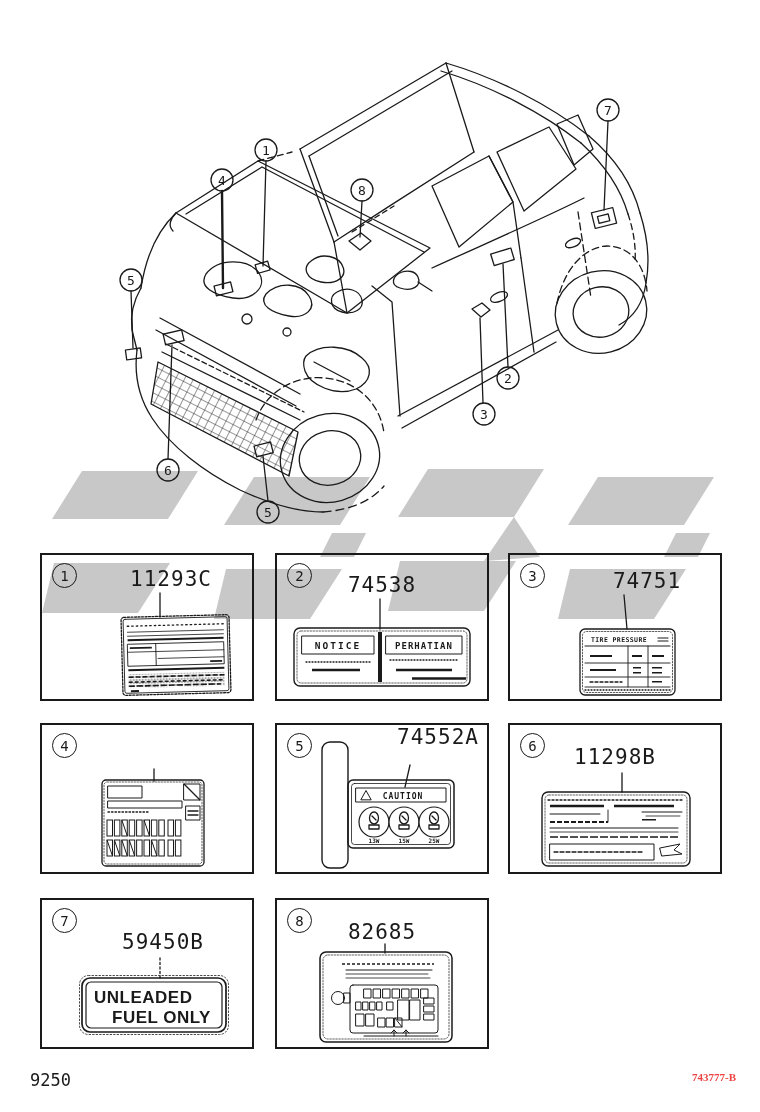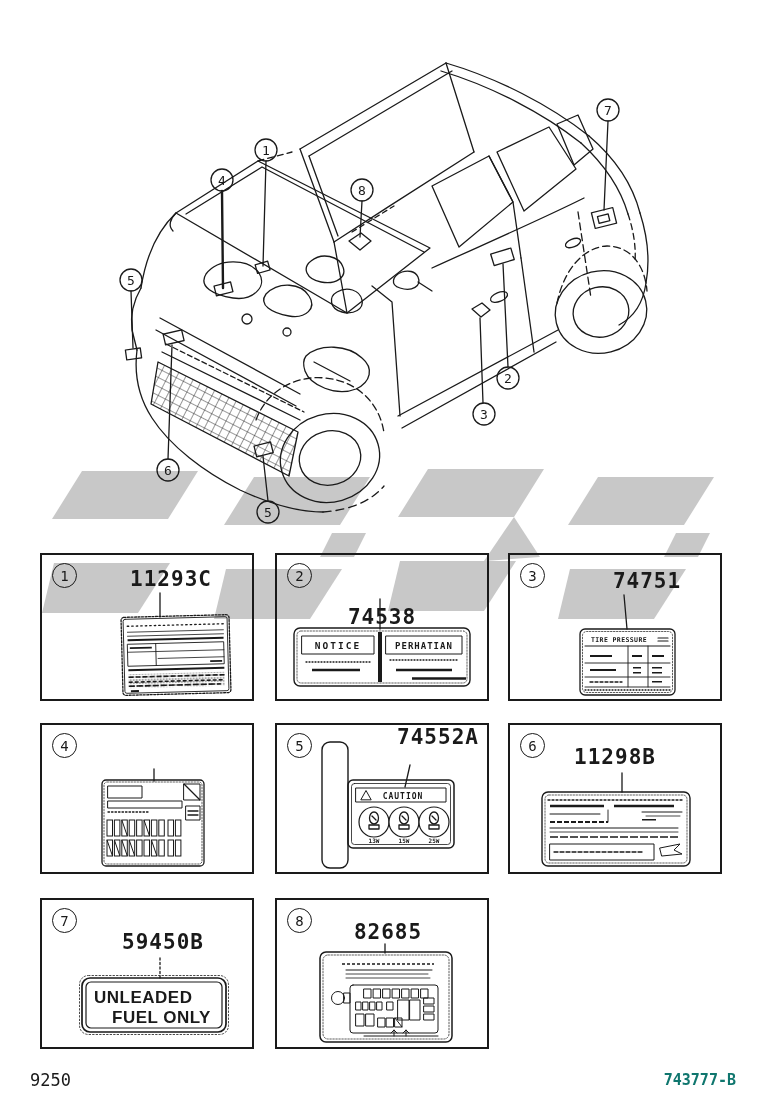--- a/index.html
+++ b/index.html
@@ -9,30 +9,30 @@
   .wm{position:absolute;left:0;top:455px;z-index:0;}
   .car{position:absolute;left:0;top:0;z-index:1;}
   .box{position:absolute;width:210px;border:2px solid #1a1a1a;background:transparent;z-index:1;}
   .row1{top:553px;height:144px;}
   .row2{top:723px;height:147px;}
   .row3{top:898px;height:147px;}
   .col1{left:40px;}  .col2{left:275px;}  .col3{left:508px;}
   .cnum{position:absolute;left:10px;top:8px;width:23px;height:23px;border:1.7px solid #1a1a1a;
         border-radius:50%;display:flex;align-items:center;justify-content:center;
         font-size:14px;font-weight:normal;z-index:3;background:transparent;}
-  .pn{position:absolute;left:0;width:100%;text-align:center;font-weight:bold;font-size:21px;
+  .pn{position:absolute;left:0;width:100%;text-align:center;font-weight:normal;font-size:21px;
       letter-spacing:1px;z-index:3;white-space:nowrap;}
   .lblsvg{position:absolute;left:0;top:0;width:100%;height:100%;z-index:2;}
   .ln{stroke:#1a1a1a;stroke-width:1.3;fill:none;stroke-linecap:round;stroke-linejoin:round;}
   .thk{stroke:#1a1a1a;fill:none;stroke-linejoin:round;}
   .mt{font-family:"DejaVu Sans Mono",monospace;font-weight:bold;fill:#1a1a1a;}
   .callout-num{font-family:"DejaVu Sans Mono",monospace;font-size:13px;fill:#1a1a1a;}
   .footer-left{position:absolute;left:30px;top:1070px;font-size:17px;z-index:2;}
-  .footer-right{position:absolute;right:24px;top:1071px;font-size:15px;font-weight:bold;
-                color:#0f766e;z-index:2;}
+  .footer-right{position:absolute;right:24px;top:1071px;font-size:11px;font-weight:bold;
+                color:#ef4444;z-index:2;font-family:Liberation Serif, serif;}
 </style>
 </head>
 <body>
 
 <div class="page">
 
   <svg class="wm" width="760" height="190" viewBox="0 0 760 190">
     <g fill="#c8c8c8" stroke="none">
       <g transform="translate(42,8)">
         <path d="M40,8 L156,8 L126,56 L10,56 Z"></path>
@@ -232,21 +232,21 @@
       <defs>
         <pattern id="dotsB" width="3" height="3" patternUnits="userSpaceOnUse">
           <circle cx="1" cy="1" r="0.7" fill="#1a1a1a"></circle>
         </pattern>
       </defs>
     </svg>
   </div>
 
   <div class="box row1 col2">
     <div class="cnum">2</div>
-    <div class="pn" style="top:18px;margin-top:32px;">74538</div>
+    <div class="pn" style="top:18px;">74538</div>
     <svg class="lblsvg" viewBox="0 0 210 144">
       <line class="ln" x1="103" y1="44" x2="103" y2="74"></line>
       <g transform="translate(17,73)">
         <rect class="ln" x="0" y="0" width="176" height="58" rx="6" style="stroke-width:1.4"></rect>
         <rect class="ln" x="3" y="3" width="170" height="52" rx="4" style="stroke-width:0.7" stroke-dasharray="1.5 1.5"></rect>
         <rect x="84" y="4" width="4" height="50" fill="#1a1a1a"></rect>
         <rect class="ln" x="8" y="8" width="72" height="18" style="stroke-width:1"></rect>
         <rect class="ln" x="92" y="8" width="76" height="18" style="stroke-width:1"></rect>
         <text class="mt" x="44" y="21" font-size="9.5" letter-spacing="2" text-anchor="middle">NOTICE</text>
         <text class="mt" x="130" y="21" font-size="9" letter-spacing="1" text-anchor="middle">PERHATIAN</text>
@@ -413,21 +413,21 @@
         <rect class="ln" x="0" y="0" width="144" height="54" rx="8" style="stroke-width:1.7"></rect>
         <rect class="ln" x="4" y="4" width="136" height="46" rx="5" style="stroke-width:1.2"></rect>
         <text x="12" y="25" font-family="Liberation Sans, sans-serif" font-weight="bold" font-size="17" letter-spacing="0.5" fill="#1a1a1a">UNLEADED</text>
         <text x="30" y="45" font-family="Liberation Sans, sans-serif" font-weight="bold" font-size="17" letter-spacing="0.5" fill="#1a1a1a">FUEL ONLY</text>
       </g>
     </svg>
   </div>
 
   <div class="box row3 col2">
     <div class="cnum">8</div>
-    <div class="pn" style="top:20px;padding-left:6px;">82685</div>
+    <div class="pn" style="top:20px;">82685</div>
     <svg class="lblsvg" viewBox="0 0 210 147">
       <line class="ln" x1="108" y1="44" x2="108" y2="53"></line>
       <g transform="translate(43,52)">
         <rect class="ln" x="0" y="0" width="132" height="90" rx="6" style="stroke-width:1.5"></rect>
         <rect class="ln" x="3" y="3" width="126" height="84" rx="5" style="stroke-width:0.7" stroke-dasharray="1.5 1.5"></rect>
         <line class="thk" x1="22" y1="12" x2="114" y2="12" stroke-width="1.5" stroke-dasharray="3 2"></line>
         <line class="ln" x1="26" y1="18" x2="112" y2="18" style="stroke-width:1"></line>
         <line class="ln" x1="26" y1="22" x2="108" y2="22" style="stroke-width:0.8"></line>
         <line class="ln" x1="26" y1="26" x2="110" y2="26" style="stroke-width:0.8"></line>
         <g class="ln" style="stroke-width:1">

